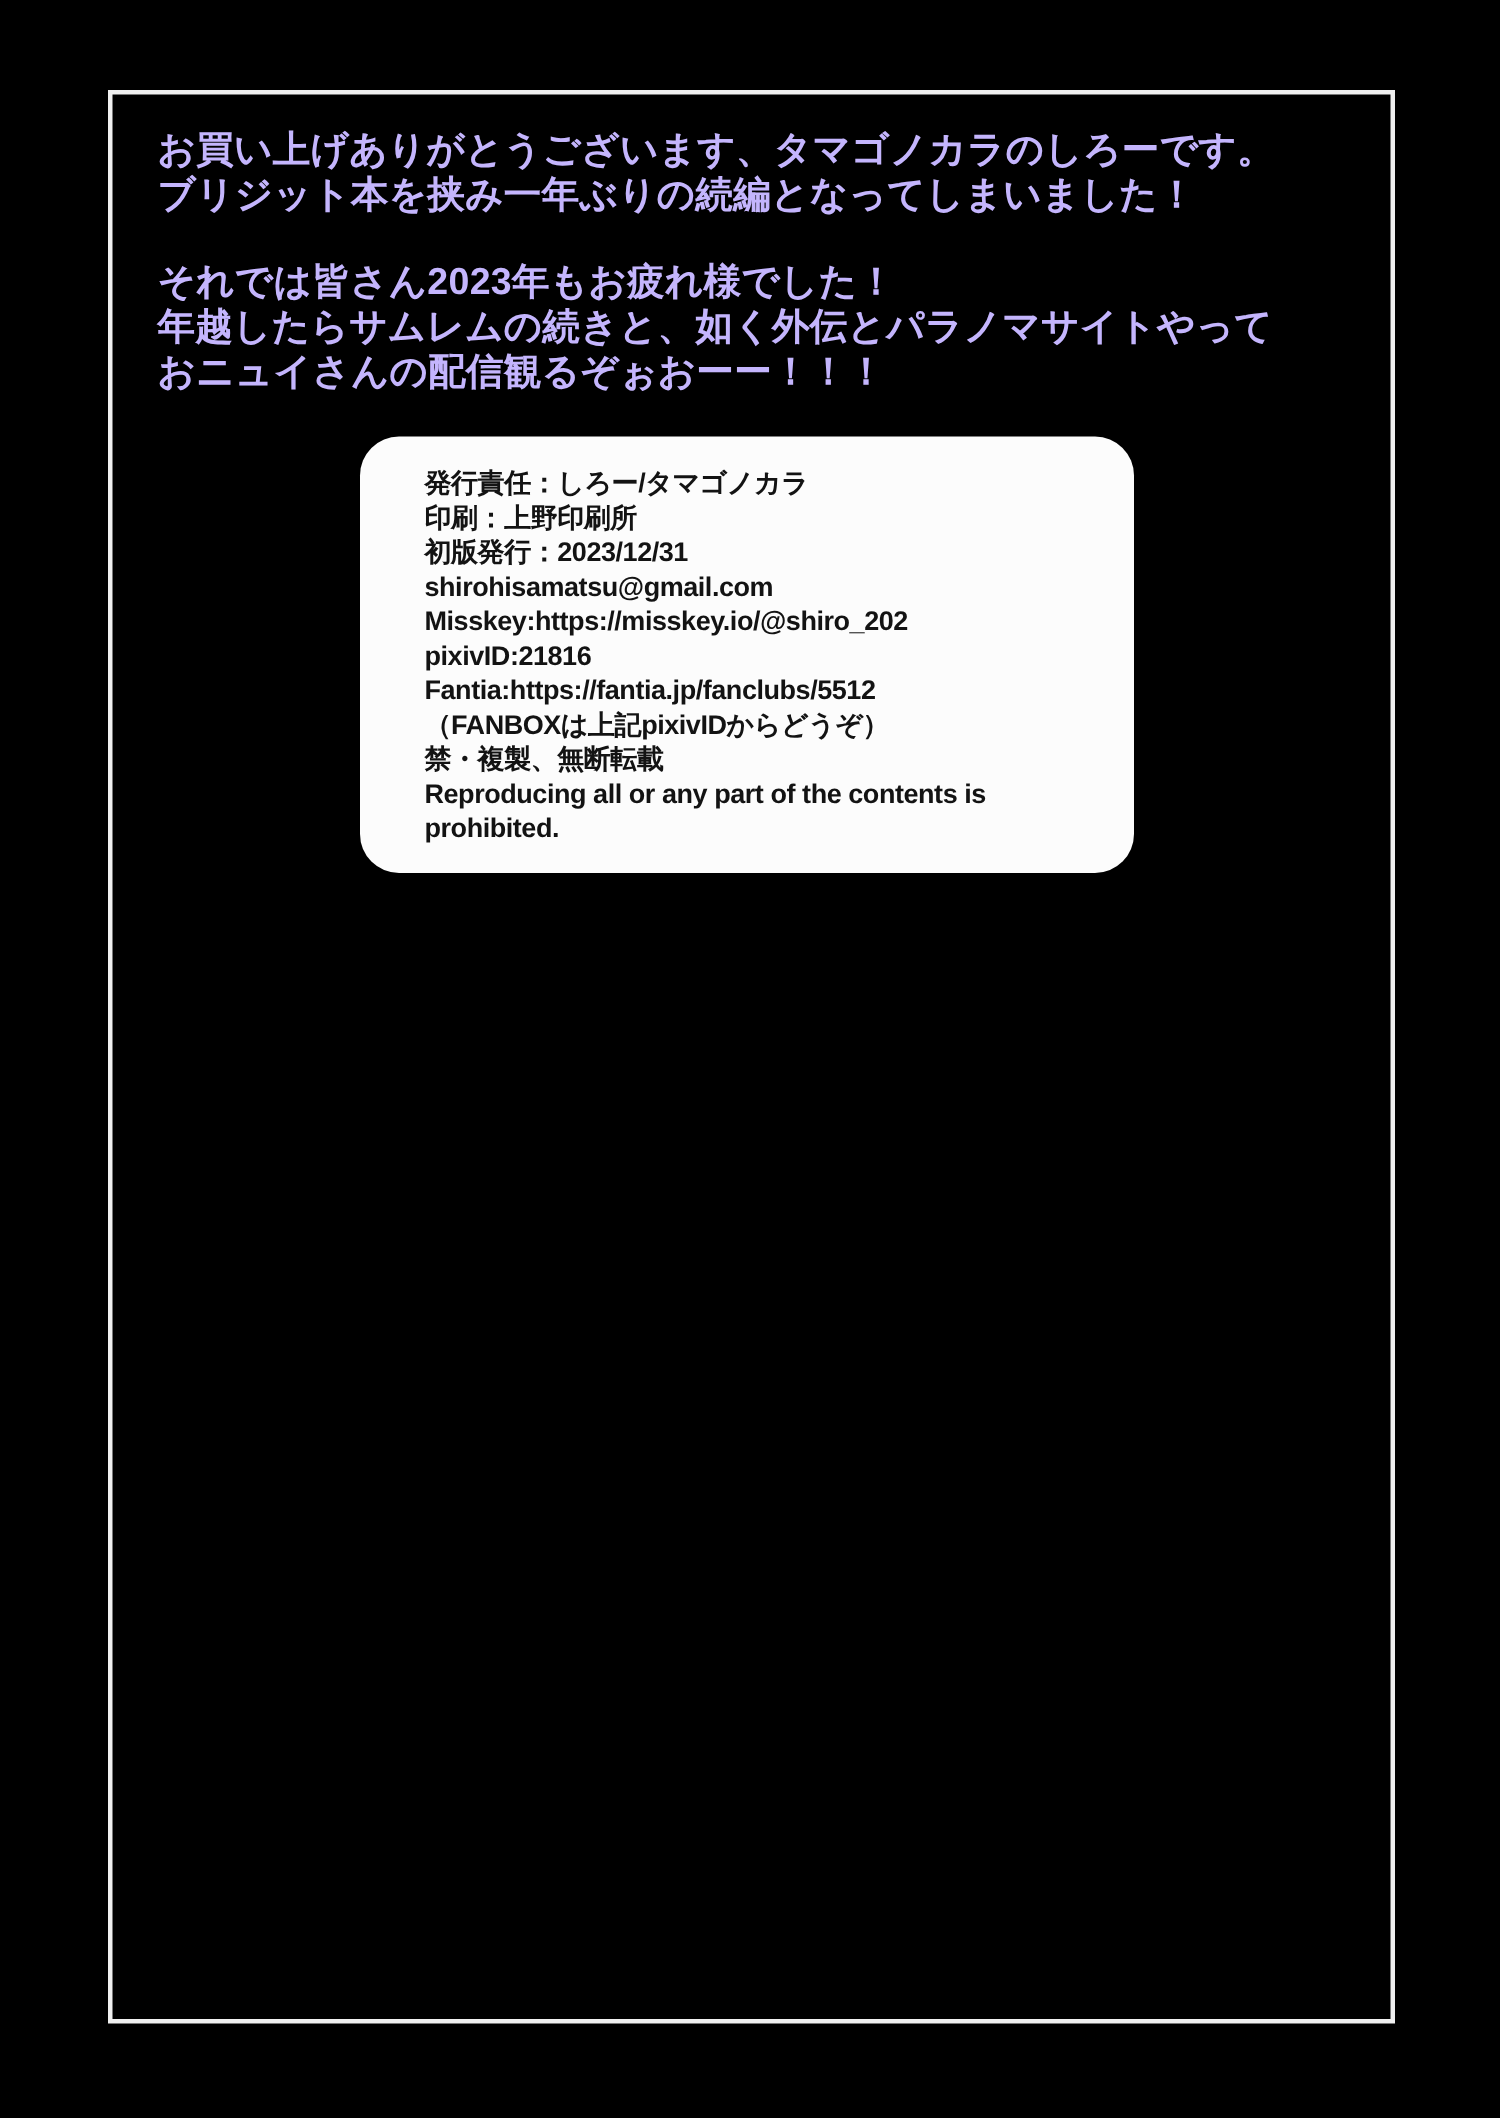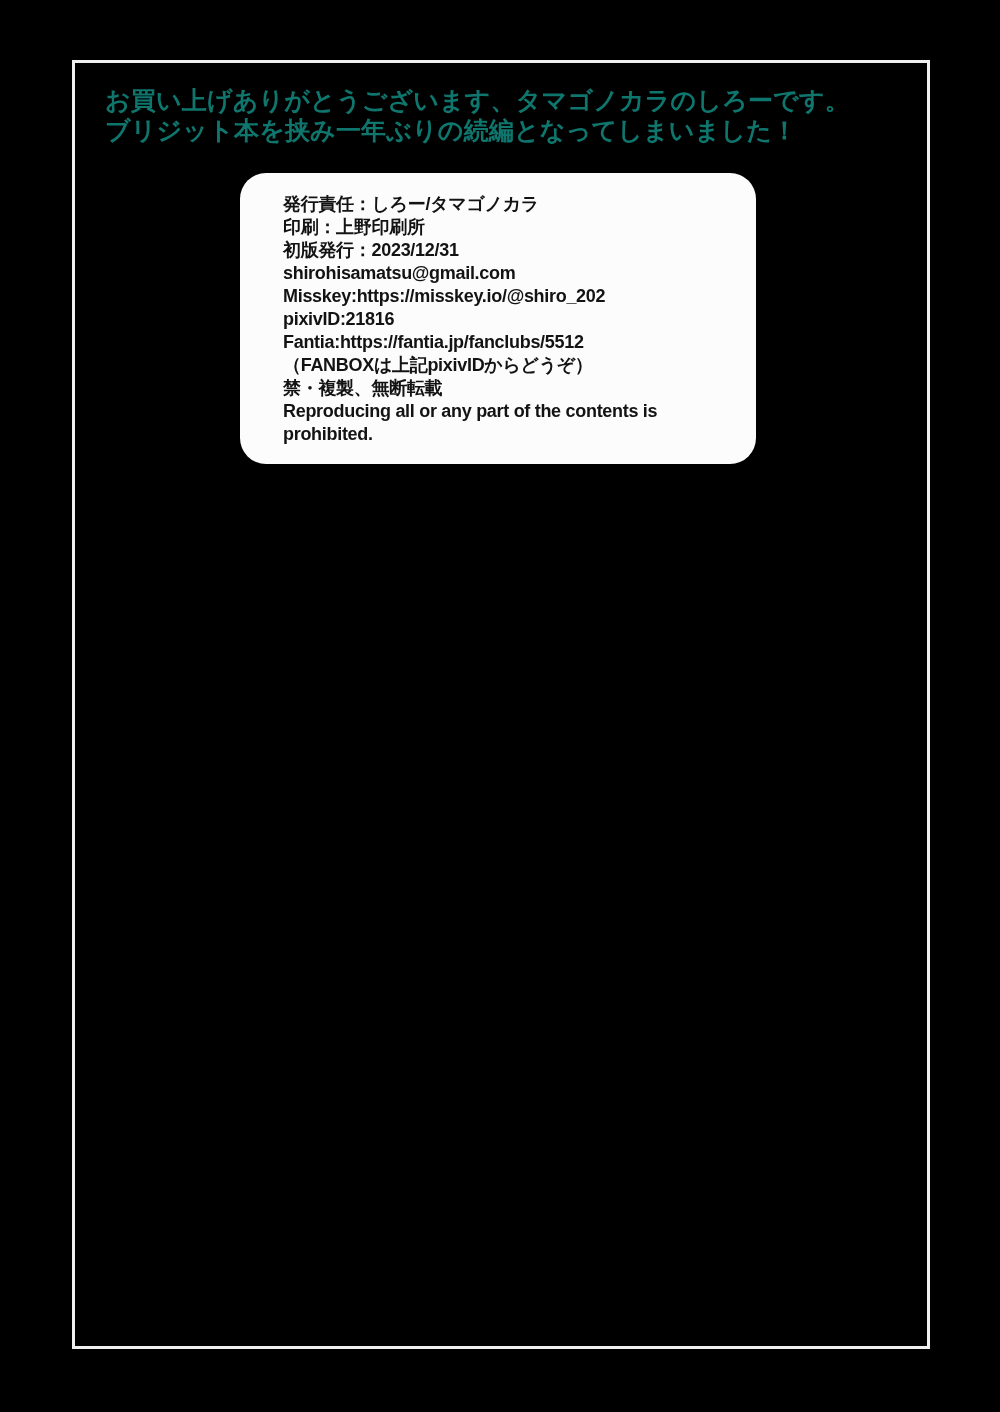--- a/index.html
+++ b/index.html
@@ -23,21 +23,21 @@
     border: 3px solid #f0f0f0;
     background: #000000;
   }
   .content {
     position: absolute;
     left: 30px;
     top: 22px;
     right: 14px;
   }
   .para {
-    color: #0f766e;
+    color: #c4b5fd;
     font-size: 25px;
     font-weight: 700;
     line-height: 30px;
     letter-spacing: 0.2px;
     white-space: pre-line;
     margin: 0 0 28px 0;
     text-align: left;
   }
   .colophon {
     background: #fcfcfc;
@@ -58,20 +58,23 @@
     text-align: left;
   }
 </style>
 </head>
 <body>
 
 <div class="page-frame">
   <div class="content">
     <div class="para">お買い上げありがとうございます、タマゴノカラのしろーです。
 ブリジット本を挟み一年ぶりの続編となってしまいました！</div>
+    <div class="para">それでは皆さん2023年もお疲れ様でした！
+年越したらサムレムの続きと、如く外伝とパラノマサイトやって
+おニュイさんの配信観るぞぉおーー！！！</div>
 
     <div class="colophon">
       <div class="colophon-text">発行責任：しろー/タマゴノカラ
 印刷：上野印刷所
 初版発行：2023/12/31
 shirohisamatsu@gmail.com
 Misskey:https://misskey.io/@shiro_202
 pixivID:21816
 Fantia:https://fantia.jp/fanclubs/5512
 （FANBOXは上記pixivIDからどうぞ）

